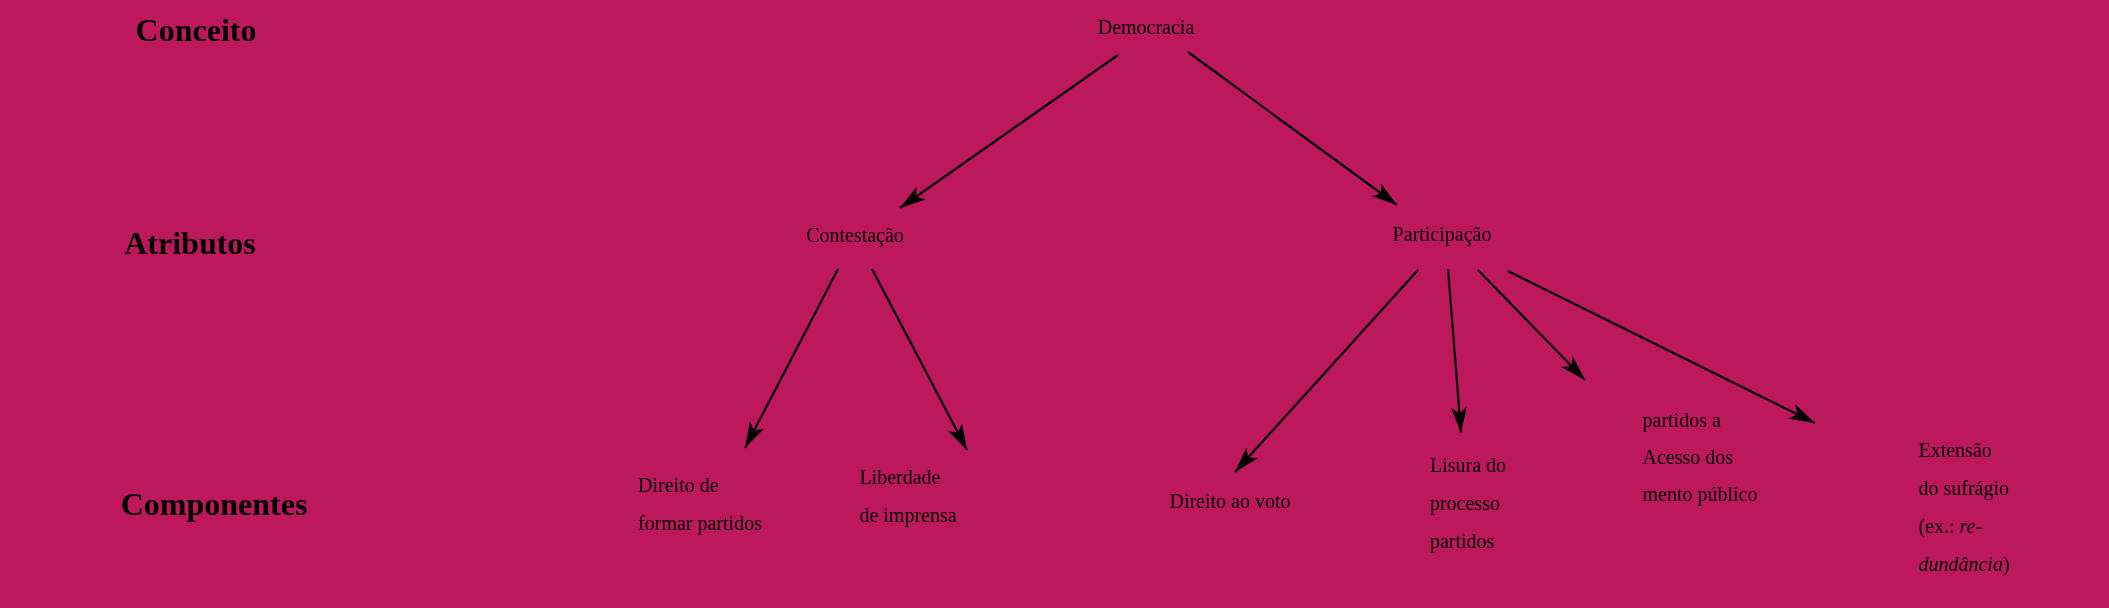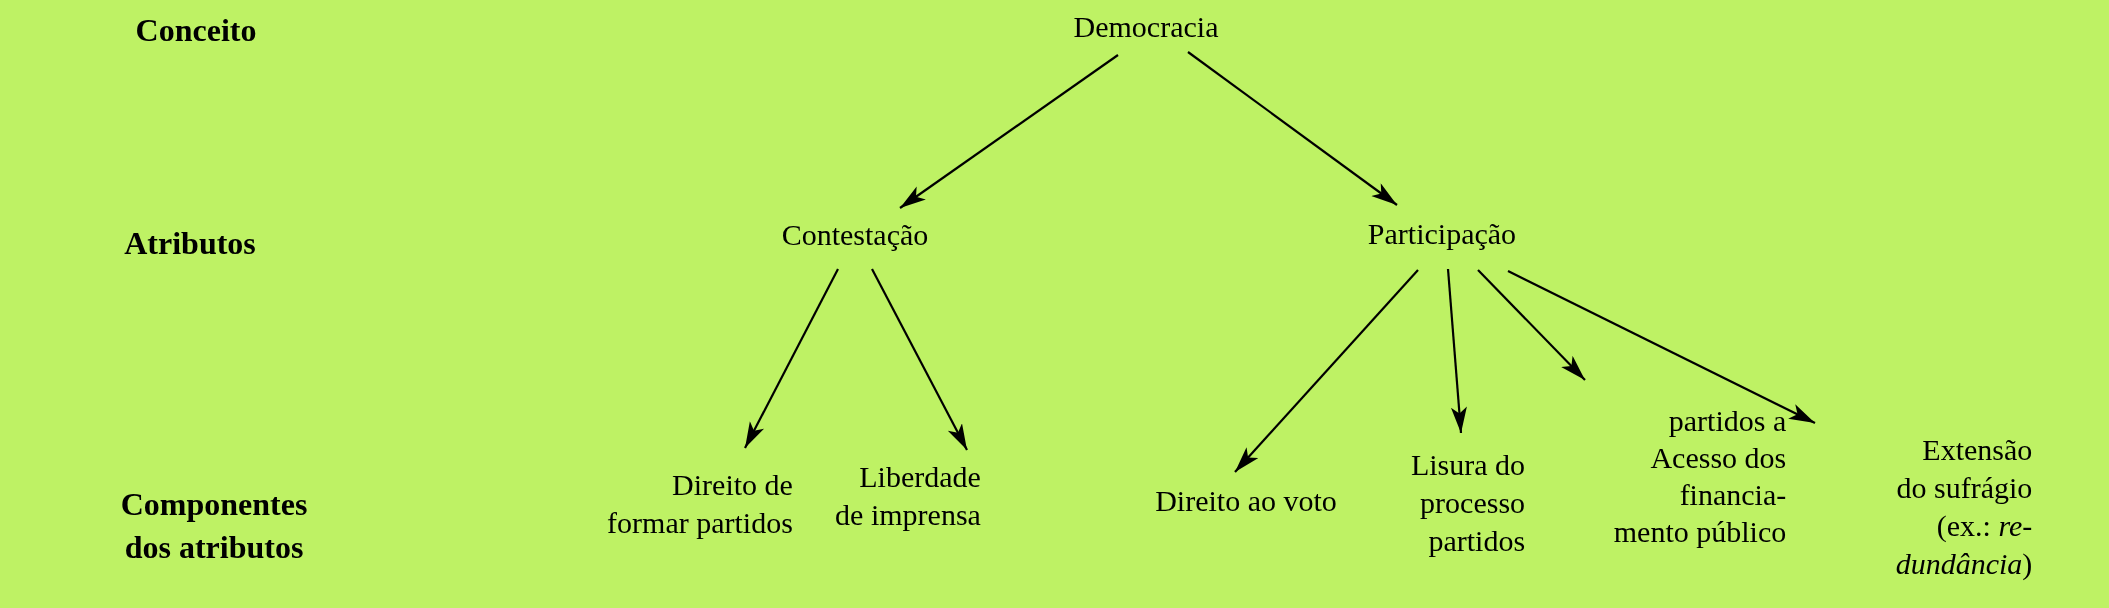--- a/index.html
+++ b/index.html
@@ -4,21 +4,21 @@
 <style>
   html, body {
     margin: 0;
     padding: 0;
     background: #ffffff;
   }
   #canvas {
     position: relative;
     width: 2109px;
     height: 608px;
-    background: #bef264;
+    background: #be185d;
     font-family: "Liberation Serif", "DejaVu Serif", serif;
     color: #000000;
     overflow: hidden;
   }
   #arrow-layer {
     position: absolute;
     left: 0;
     top: 0;
     width: 2109px;
     height: 608px;
@@ -28,23 +28,23 @@
     transform: translateX(-50%);
     font-weight: bold;
     font-size: 32px;
     line-height: 43px;
     text-align: center;
     white-space: nowrap;
   }
   .node {
     position: absolute;
     transform: translateX(-50%);
-    font-size: 30px;
+    font-size: 20px;
     line-height: 38px;
-    text-align: right;
+    text-align: left;
     white-space: nowrap;
     font-family: Liberation Serif, serif;
   }
   .node .rl-line { white-space: nowrap; }
   .seg-italic { font-style: italic; }
   svg line { stroke: #000000; stroke-width: 2.2; }
 </style>
 </head>
 <body>
 
@@ -65,53 +65,51 @@
     <line x1="1478" y1="270" x2="1585" y2="380" marker-end="url(#stealth)"></line>
     <line x1="1508" y1="271" x2="1815" y2="423" marker-end="url(#stealth)"></line>
   </svg>
 
   <div class="row-label" style="left:196px; top:9px;">Conceito</div>
 
   <div class="row-label" style="left:190px; top:222px;">Atributos</div>
 
   <div class="row-label" style="left:214px; top:483px;">
       <div class="rl-line"><span>Componentes</span></div>
-      <div class="rl-line"><span>dos atributos</span></div>
     </div>
 
   <div class="node" style="left:1146px; top:8px;">Democracia</div>
 
   <div class="node" style="left:855px; top:216px;">Contestação</div>
 
   <div class="node" style="left:1442px; top:215px;">Participação</div>
 
   <div class="node" style="left:700px; top:458px;margin-top:8px;">
       <div class="rl-line"><span>Direito de</span></div>
       <div class="rl-line"><span>formar partidos</span></div>
     </div>
 
   <div class="node" style="left:908px; top:458px;">
       <div class="rl-line"><span>Liberdade</span></div>
       <div class="rl-line"><span>de imprensa</span></div>
     </div>
 
-  <div class="node" style="left:1230px; top:482px;margin-left:16px;">
+  <div class="node" style="left:1230px; top:482px;">
       <div class="rl-line"><span>Direito ao voto</span></div>
     </div>
 
   <div class="node" style="left:1468px; top:446px;">
       <div class="rl-line"><span>Lisura do</span></div>
       <div class="rl-line"><span>processo</span></div>
       <div class="rl-line"><span>partidos</span></div>
     </div>
 
   <div class="node" style="left:1700px; top:402px; line-height:37px;">
       <div class="rl-line"><span>partidos a</span></div>
       <div class="rl-line"><span>Acesso dos</span></div>
-      <div class="rl-line"><span>financia-</span></div>
       <div class="rl-line"><span>mento público</span></div>
     </div>
 
   <div class="node" style="left:1964px; top:425px;margin-top:6px;">
       <div class="rl-line"><span>Extensão</span></div>
       <div class="rl-line"><span>do sufrágio</span></div>
       <div class="rl-line"><span>(ex.: </span><span class="seg-italic">re-</span></div>
       <div class="rl-line"><span class="seg-italic">dundância</span><span>)</span></div>
     </div>
 

